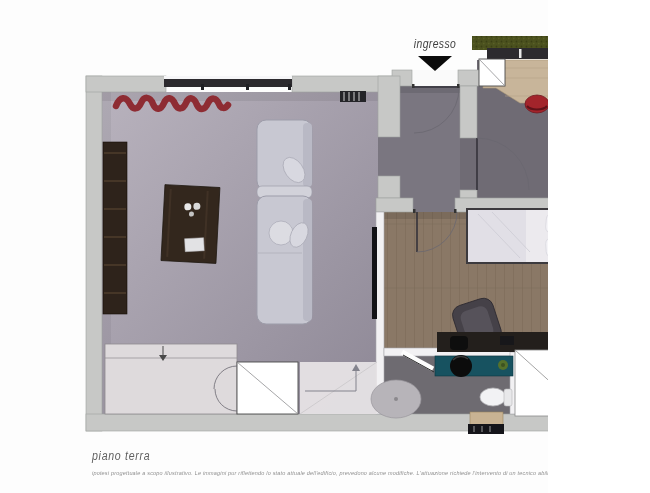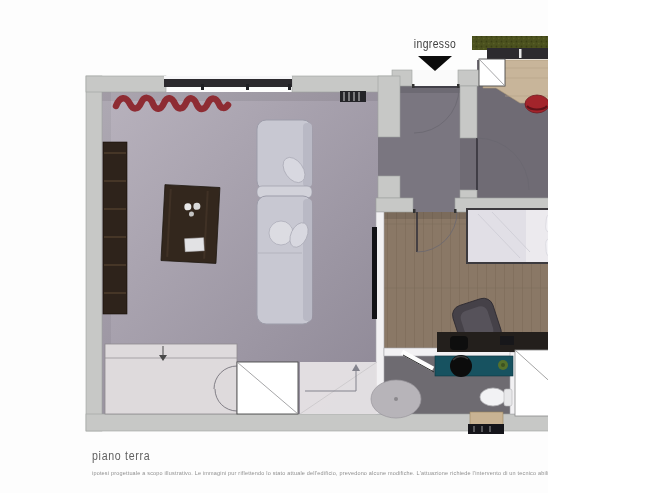--- a/index.html
+++ b/index.html
@@ -1,19 +1,20 @@
 <!DOCTYPE html>
 <html style="--page-bg: #fdfdfd; --wall: #c7c8c6; --wall-line: #9fa19f; --living-floor-a: #b8b2bd; --living-floor-b: #8e8896; --hall-floor: #7a7680; --study-floor: #6f6b74; --wood-floor: #8a7866; --wood-line: #776754; --bath-floor: #6e6b71; --hedge-green: #4b511e; --desk-wood: #c8b59a; --dark-wood: #2e231b; --accent-red: #8e2c33; --chair-red: #a3242b; --sofa-gray: #c8c8d2; --sofa-edge: #9d9daa; --vanity-teal: #175260; --ink: #0c0c0c; --title-gray: #5f5f5f; --note-gray: #8f8f8f;"><head>
 <meta charset="utf-8">
 <style>
   html,body{margin:0;padding:0;}
   .stage{
     position:relative;width:548px;height:493px;overflow:hidden;
     background:var(--page-bg,#fdfdfd);
     font-family:"Liberation Sans",sans-serif;
+    font-style:italic;
   }
   .stage svg{position:absolute;left:0;top:0;}
   .entrance-label{
     position:absolute;left:391px;top:36px;width:88px;text-align:center;
     font-size:13px;color:#3f3f3f;transform:scaleX(.8);letter-spacing:.5px;
   }
   .plan-title{
     position:absolute;left:92px;top:449px;font-size:12.5px;color:var(--title-gray,#5f5f5f);
     transform:scaleX(.85);transform-origin:left top;letter-spacing:.8px;
   }

